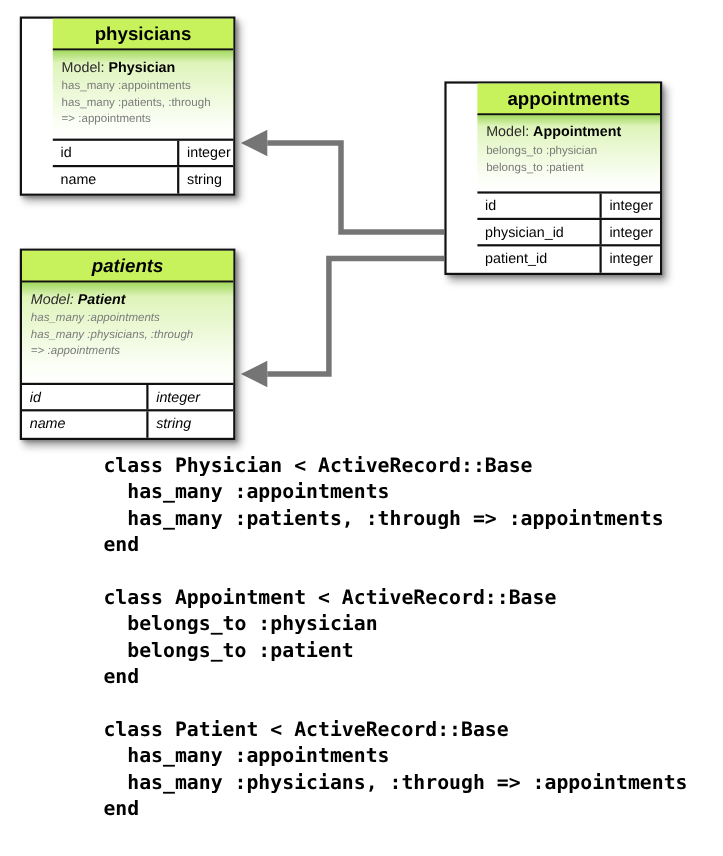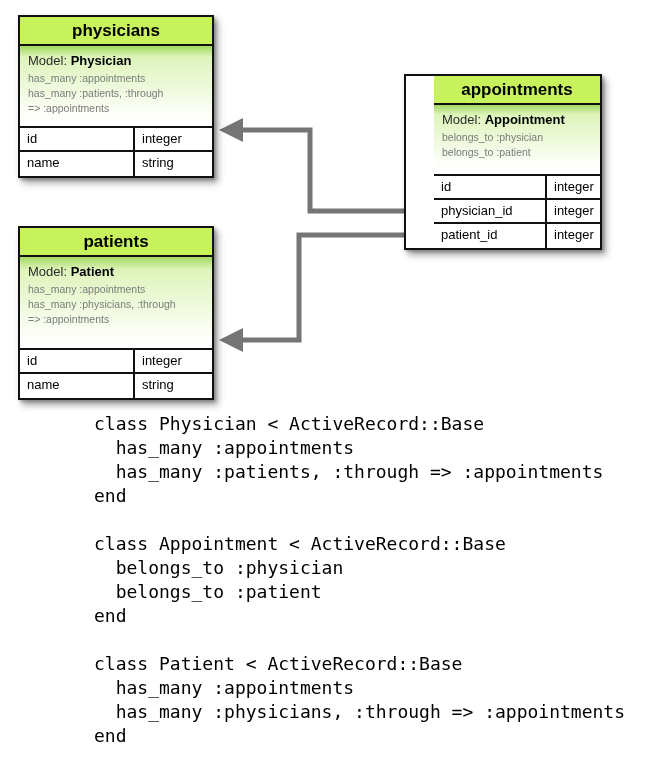--- a/index.html
+++ b/index.html
@@ -42,38 +42,38 @@
   .cell{box-sizing:border-box;font-size:13px;line-height:22px;color:#000;padding:0 0 0 7px;overflow:hidden;}
   .cell-field{width:115px;border-right:2px solid var(--tborder);}
   .t-appt .cell-field{width:113px;}
   .cell-type{flex:1;}
 
   .code{
     position:absolute;left:94px;top:412px;z-index:1;margin:0;
     font-family:"DejaVu Sans Mono","Liberation Mono",monospace;
     font-size:18px;line-height:24px;color:#000;
   }
-  .code-block{white-space:pre;margin:0 0 24px 0;}
+  .code-block{white-space:pre;margin:0 0 24px 0;font-weight:bold;}
   .code-block:last-child{margin-bottom:0;}
 </style>
 </head>
 <body>
 
 <svg class="connectors" width="657" height="395" aria-hidden="true">
   <g>
     <path class="conn" d="M404 211 H310 V130 H243"></path>
     <polygon class="arrowhead" points="219,130 243,118 243,142"></polygon>
   </g>
   <g>
     <path class="conn" d="M404 235 H299 V340 H243"></path>
     <polygon class="arrowhead" points="219,340 243,328 243,352"></polygon>
   </g>
 </svg>
 
-<div class="db-table" style="left:18px;top:15px;width:196px;">
+<div class="db-table" style="left:18px;top:15px;width:196px;padding-left:28px;">
   <div class="db-header">physicians</div>
   <div class="db-model" style="height:82px;">
     <div class="model-line"><span>Model:</span> <span class="model-name">Physician</span></div>
     <div class="assoc-line">has_many :appointments</div>
     <div class="assoc-line">has_many :patients, :through</div>
     <div class="assoc-line">=&gt; :appointments</div>
   </div>
   <div class="db-row">
     <div class="cell cell-field">id</div>
     <div class="cell cell-type">integer</div>
@@ -98,21 +98,21 @@
   <div class="db-row">
     <div class="cell cell-field">physician_id</div>
     <div class="cell cell-type">integer</div>
   </div>
   <div class="db-row">
     <div class="cell cell-field">patient_id</div>
     <div class="cell cell-type">integer</div>
   </div>
 </div>
 
-<div class="db-table" style="left:18px;top:226px;width:196px;">
+<div class="db-table" style="left:18px;top:226px;width:196px;font-style:italic;">
   <div class="db-header">patients</div>
   <div class="db-model" style="height:93px;">
     <div class="model-line"><span>Model:</span> <span class="model-name">Patient</span></div>
     <div class="assoc-line">has_many :appointments</div>
     <div class="assoc-line">has_many :physicians, :through</div>
     <div class="assoc-line">=&gt; :appointments</div>
   </div>
   <div class="db-row">
     <div class="cell cell-field">id</div>
     <div class="cell cell-type">integer</div>

